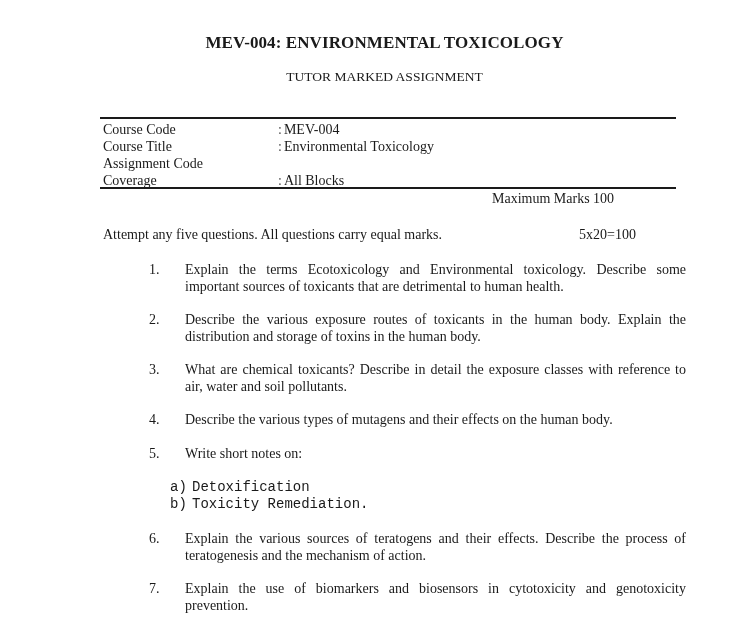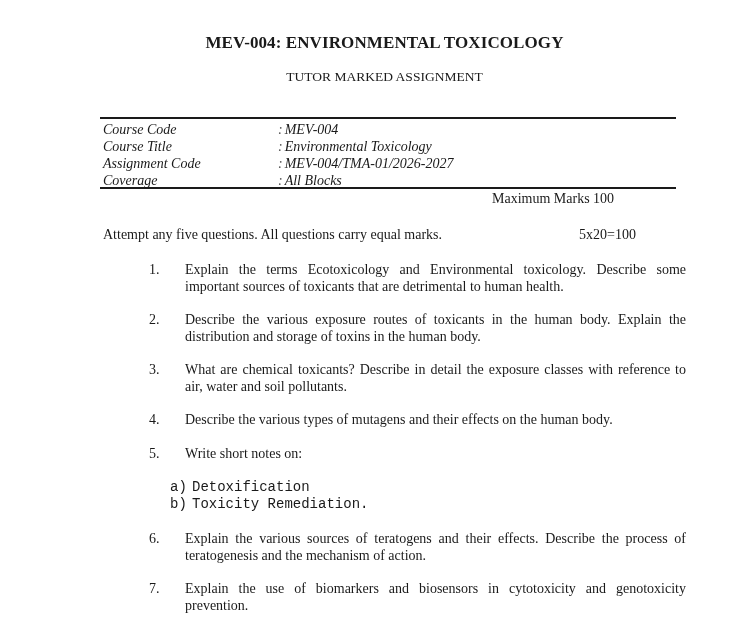--- a/index.html
+++ b/index.html
@@ -40,21 +40,20 @@
       background: #1a1a1a;
     }
     .rule.top { top: 117px; }
     .rule.bottom { top: 187px; }
     .info-row {
       left: 91px;
       height: 17px;
       font-size: 14px;
       line-height: 17px;
       width: 560px;
-      font-style: italic;
     }
     .info-label {
       position: absolute;
       left: 0;
       top: 0;
       white-space: nowrap;
     }
     .info-value {
       position: absolute;
       left: 175px;
@@ -125,21 +124,20 @@
 <div class="abs info-row" style="top:121px;">
   <span class="info-label">Course Code</span>
   <span class="info-value"><span class="info-colon">:</span><span>MEV-004</span></span>
 </div>
 <div class="abs info-row" style="top:138px;">
   <span class="info-label">Course Title</span>
   <span class="info-value"><span class="info-colon">:</span><span>Environmental Toxicology</span></span>
 </div>
 <div class="abs info-row" style="top:155px;">
   <span class="info-label">Assignment Code</span>
-  <span class="info-value"><span class="info-colon">:</span><span>MEV-004/TMA-01/2026-2027</span></span>
 </div>
 <div class="abs info-row" style="top:172px;">
   <span class="info-label">Coverage</span>
   <span class="info-value"><span class="info-colon">:</span><span>All Blocks</span></span>
 </div>
 
 <div class="abs rule bottom"></div>
 
 <div class="abs maxmarks">Maximum Marks 100</div>
 

